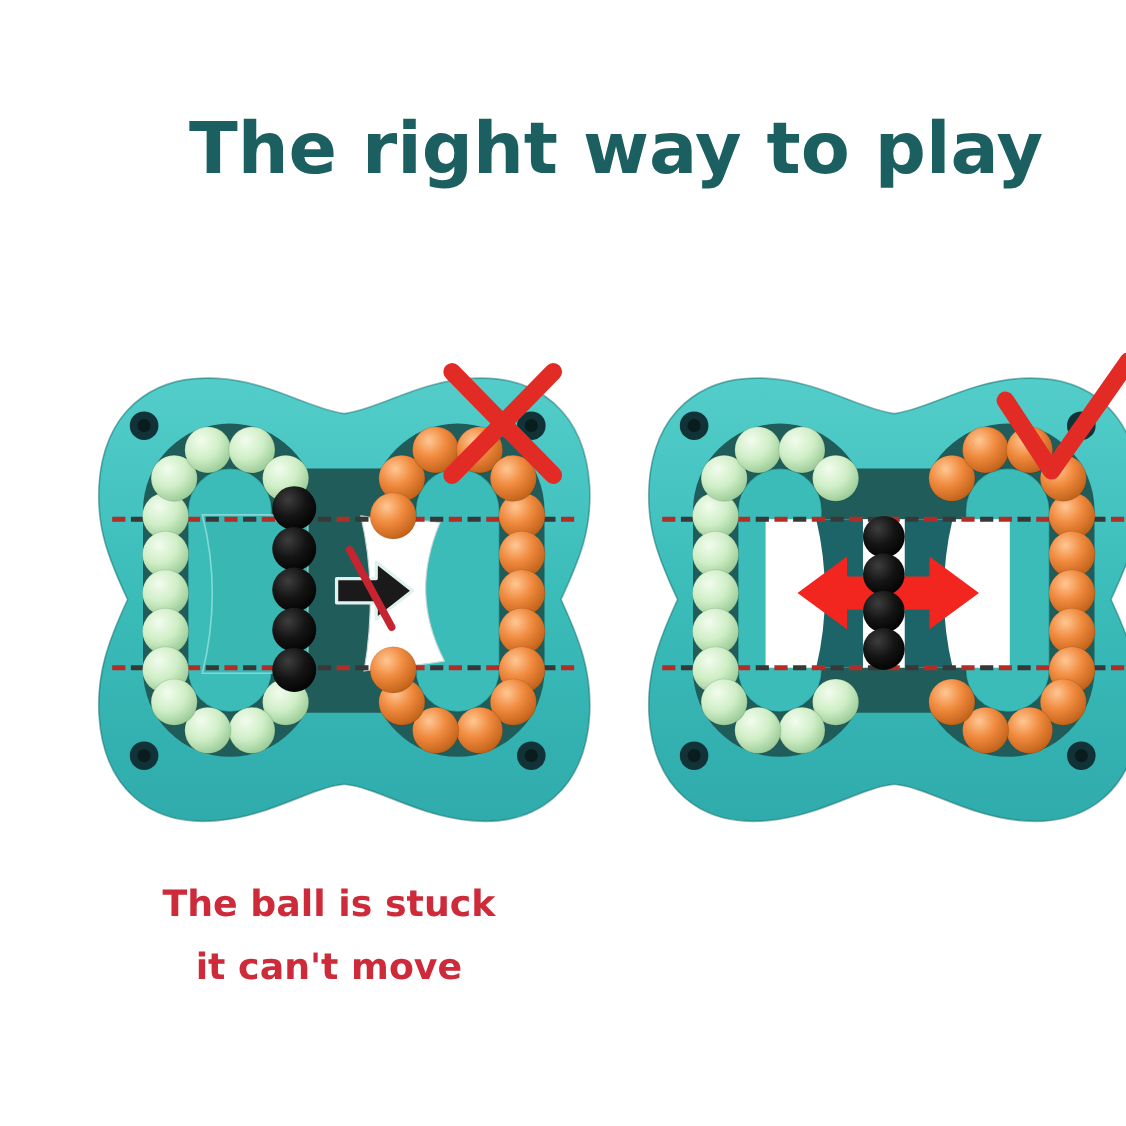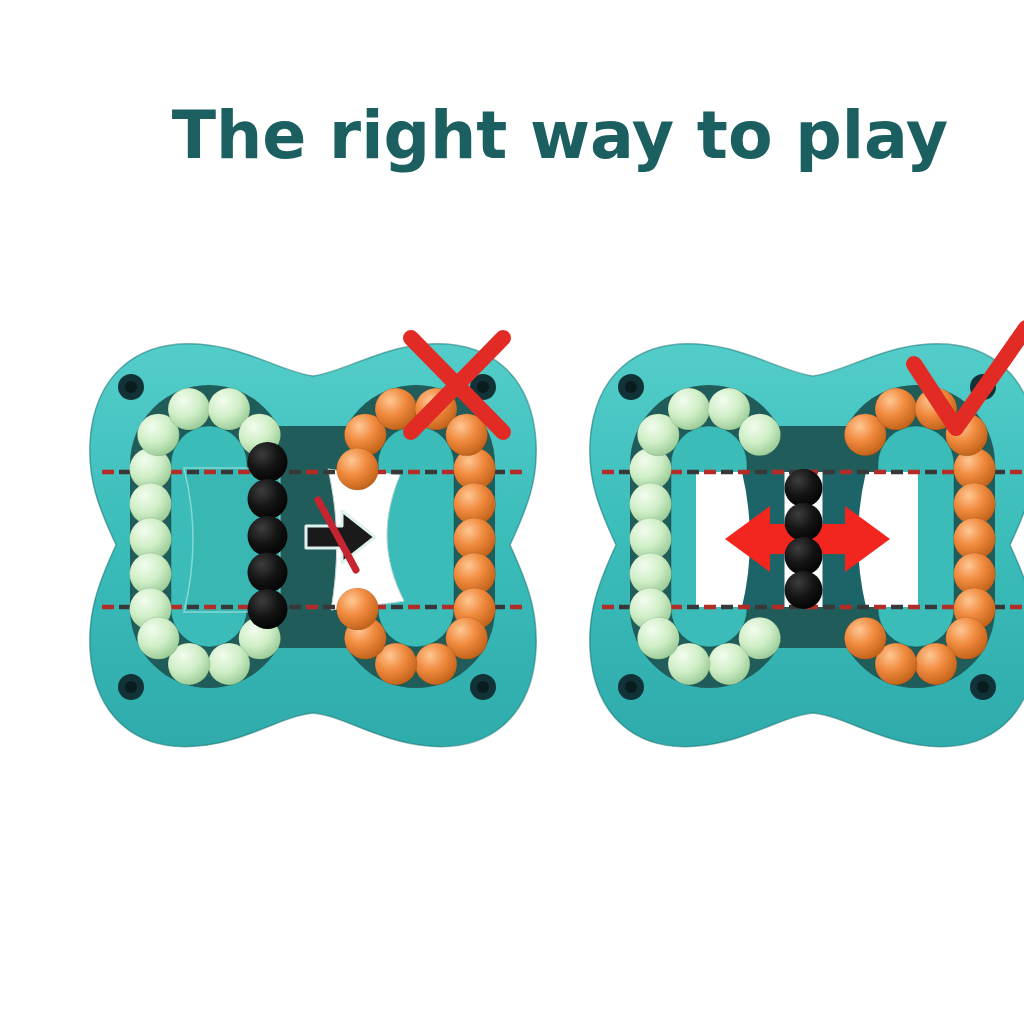--- a/index.html
+++ b/index.html
@@ -185,13 +185,17 @@
         </g>
         <polygon points="145,209 190,176 190,194 265,194 265,176 310,209 265,242 265,224 190,224 190,242" fill="#f2261f"></polygon>
         <circle cx="223.5" cy="158" r="19" fill="url(#toy1bk)"></circle>
         <circle cx="223.5" cy="192" r="19" fill="url(#toy1bk)"></circle>
         <circle cx="223.5" cy="226" r="19" fill="url(#toy1bk)"></circle>
         <circle cx="223.5" cy="260" r="19" fill="url(#toy1bk)"></circle>
         <path d="M334,34 L376,98 L446,-2" stroke="#e32b26" stroke-width="16" stroke-linecap="round" stroke-linejoin="round" fill="none"></path>
       </svg>
   </div>
 
+  <div class="caption caption-left" style="color: rgb(205, 43, 58);">
+    <div>The ball is stuck</div>
+    <div>it can't move</div>
+  </div>
 </div>
 
 </body></html>

